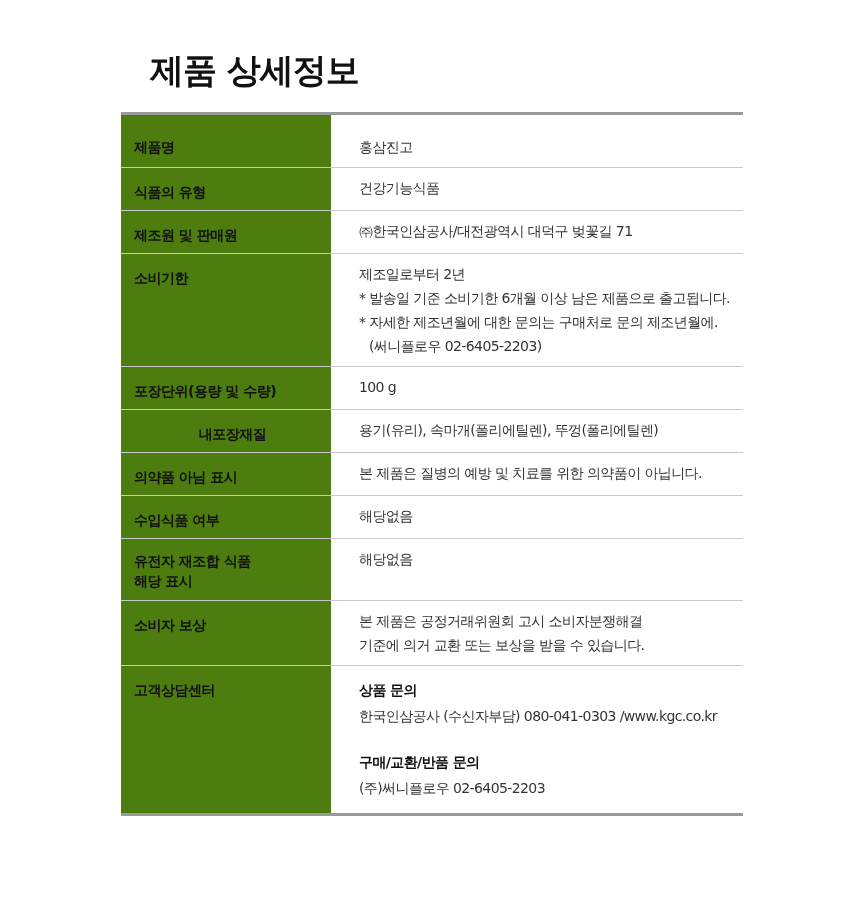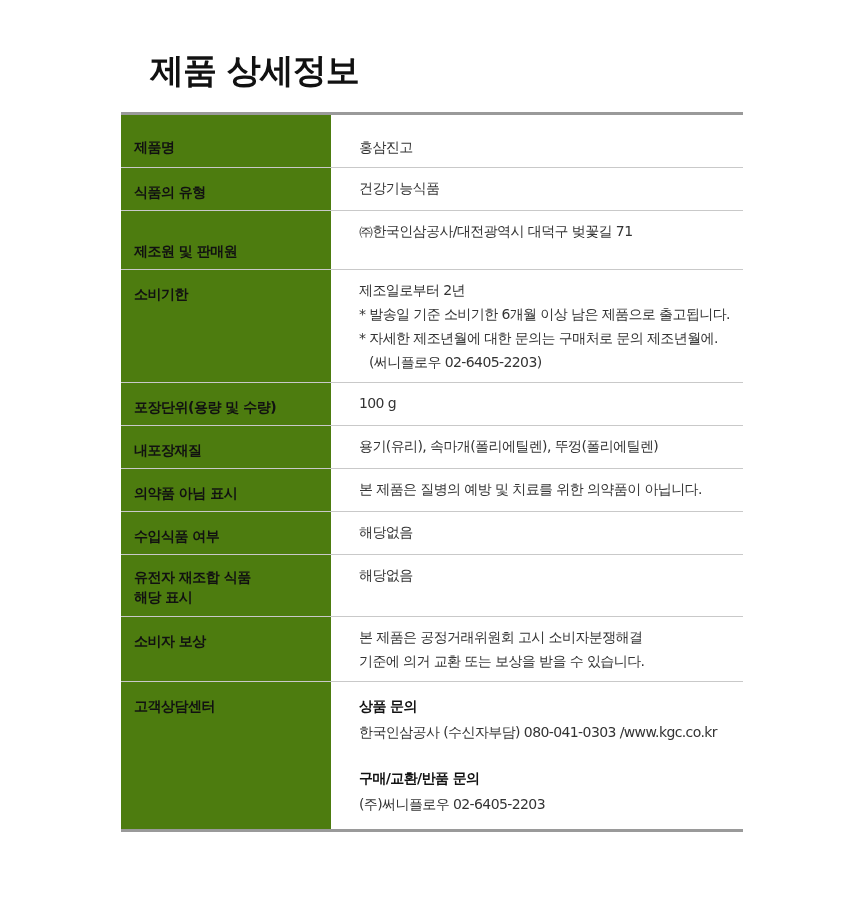--- a/index.html
+++ b/index.html
@@ -51,42 +51,42 @@
         <span class="line">홍삼진고</span>
       </td>
     </tr>
     <tr>
       <td class="label-cell" style="padding-top:14px;">식품의 유형</td>
       <td class="value-cell" style="padding-top:8px;">
         <span class="line">건강기능식품</span>
       </td>
     </tr>
     <tr>
-      <td class="label-cell" style="padding-top:30px;">제조원 및 판매원</td>
+      <td class="label-cell" style="padding-top:14px;">제조원 및 판매원</td>
       <td class="value-cell" style="padding-top:8px;">
         <span class="line">㈜한국인삼공사/대전광역시 대덕구 벚꽃길 71</span>
       </td>
     </tr>
     <tr class="r-tall">
       <td class="label-cell" style="padding-top:14px;">소비기한</td>
       <td class="value-cell" style="padding-top:8px;">
         <span class="line">제조일로부터 2년</span>
         <span class="line">* 발송일 기준 소비기한 6개월 이상 남은 제품으로 출고됩니다.</span>
         <span class="line">* 자세한 제조년월에 대한 문의는 구매처로 문의 제조년월에.</span>
         <span class="line indent">(써니플로우 02-6405-2203)</span>
       </td>
     </tr>
     <tr>
       <td class="label-cell" style="padding-top:14px;">포장단위(용량 및 수량)</td>
       <td class="value-cell" style="padding-top:8px;">
         <span class="line">100 g</span>
       </td>
     </tr>
     <tr>
-      <td class="label-cell" style="padding-top:14px;">내포장재질</td>
+      <td class="label-cell" style="padding-top:14px;text-align:center;">내포장재질</td>
       <td class="value-cell" style="padding-top:8px;">
         <span class="line">용기(유리), 속마개(폴리에틸렌), 뚜껑(폴리에틸렌)</span>
       </td>
     </tr>
     <tr>
       <td class="label-cell" style="padding-top:14px;">의약품 아님 표시</td>
       <td class="value-cell" style="padding-top:8px;">
         <span class="line">본 제품은 질병의 예방 및 치료를 위한 의약품이 아닙니다.</span>
       </td>
     </tr>

